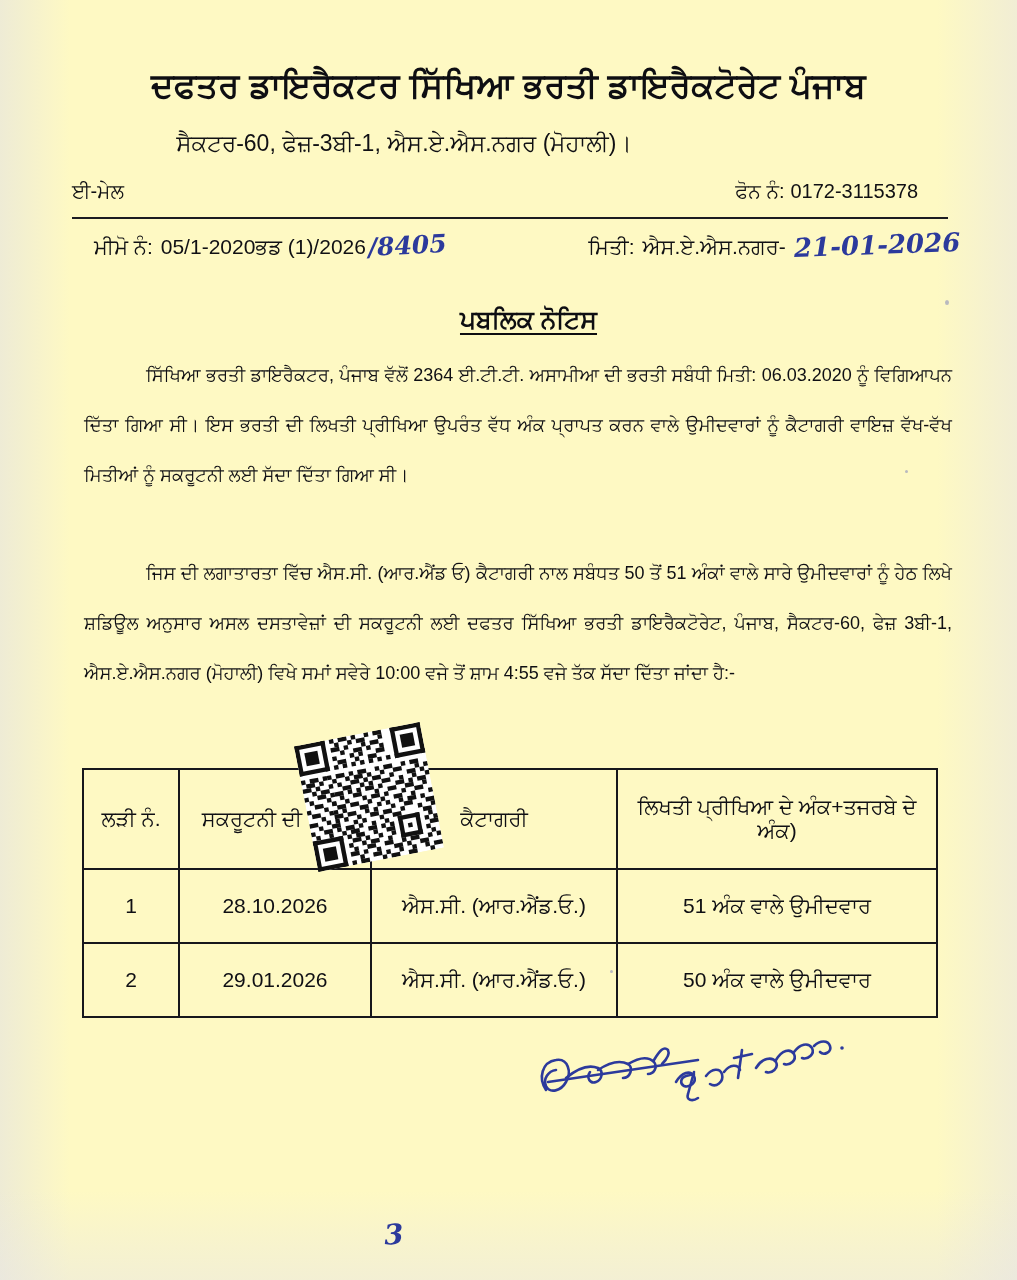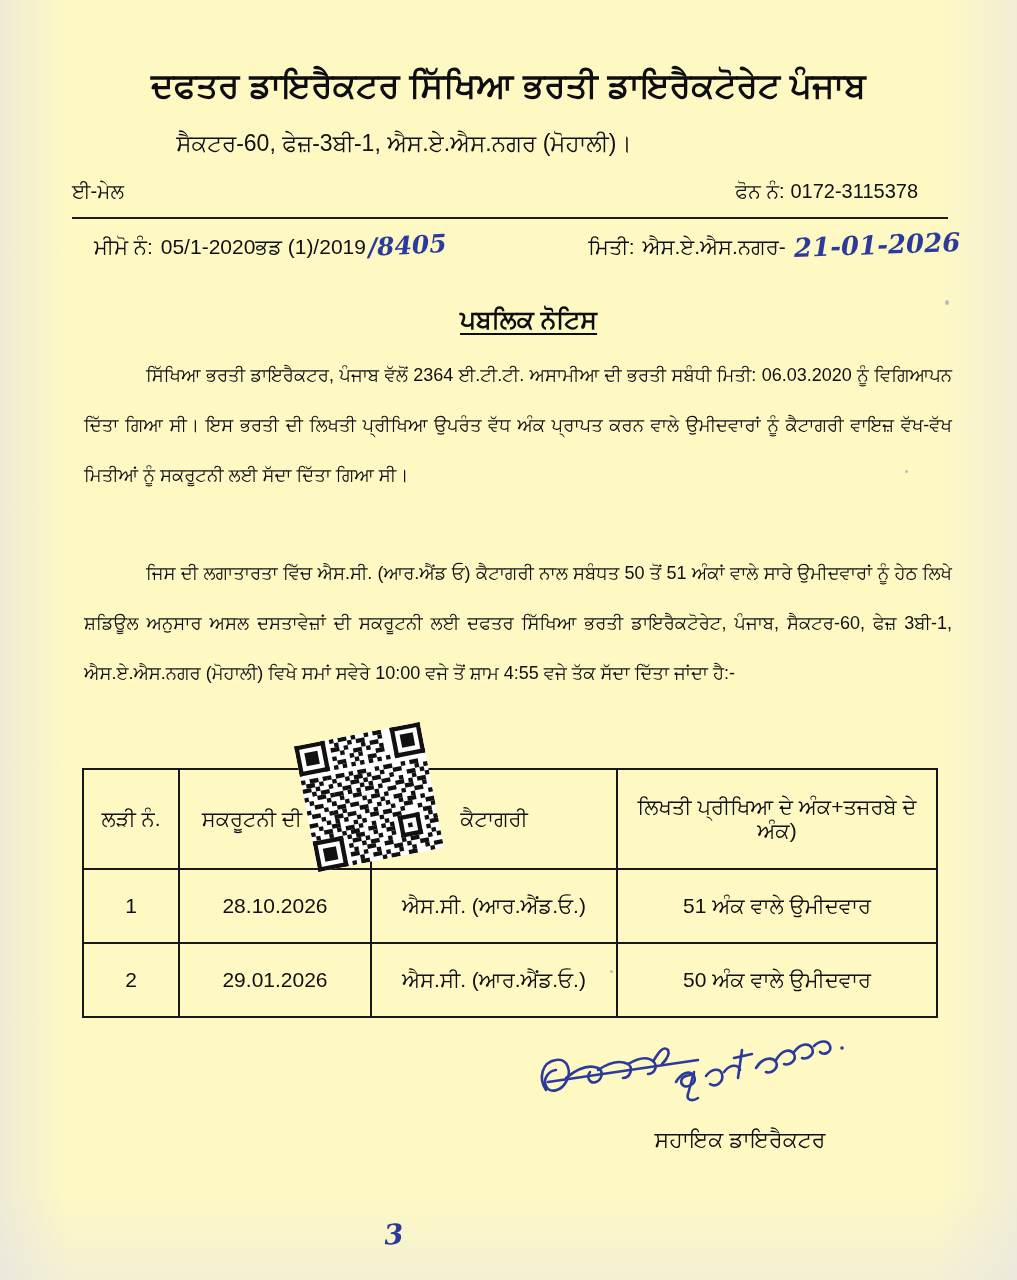--- a/index.html
+++ b/index.html
@@ -222,21 +222,21 @@
       <span>ਫੋਨ ਨੰ:</span>
       <span>0172-3115378</span>
     </div>
   </div>
 
   <div class="rule"></div>
 
   <div class="memo-row">
     <div class="memo-left">
       <span>ਮੀਮੋ ਨੰ:</span>
-      <span style="margin-left:8px">05/1-2020ਭਡ (1)/2019</span>
+      <span style="margin-left:8px">05/1-2020ਭਡ (1)/2026</span>
       <span class="ink">/8405</span>
     </div>
     <div class="memo-right">
       <span>ਮਿਤੀ:</span>
       <span style="margin-left:8px">ਐਸ.ਏ.ਐਸ.ਨਗਰ-</span>
       <span class="ink">21-01-2026</span>
     </div>
   </div>
 
   <div class="notice-title">
@@ -526,20 +526,19 @@
       <path d="M206 20 L224 16 M214 12 L210 40"></path>
       <path d="M228 30 C234 20, 244 18, 248 24 C251 30, 244 36, 238 34"></path>
       <path d="M248 22 C254 12, 262 10, 266 16 C269 22, 262 28, 256 26"></path>
       <path d="M266 14 C272 6, 280 4, 284 10 C287 16, 280 22, 274 20"></path>
       <path d="M286 8 C292 2, 300 2, 302 8 C304 14, 296 18, 292 14"></path>
       <circle cx="314" cy="10" r="1.8" fill="#2c3a9c" stroke="none"></circle>
     </g>
   </svg>
 
   <div class="sig-block">
-    <div>ਸਹਾਇਕ ਡਾਇਰੈਕਟਰ</div>
   </div>
 
   <div class="page-num">
     <span>3</span>
   </div>
 
 </div>
 
 </body></html>

